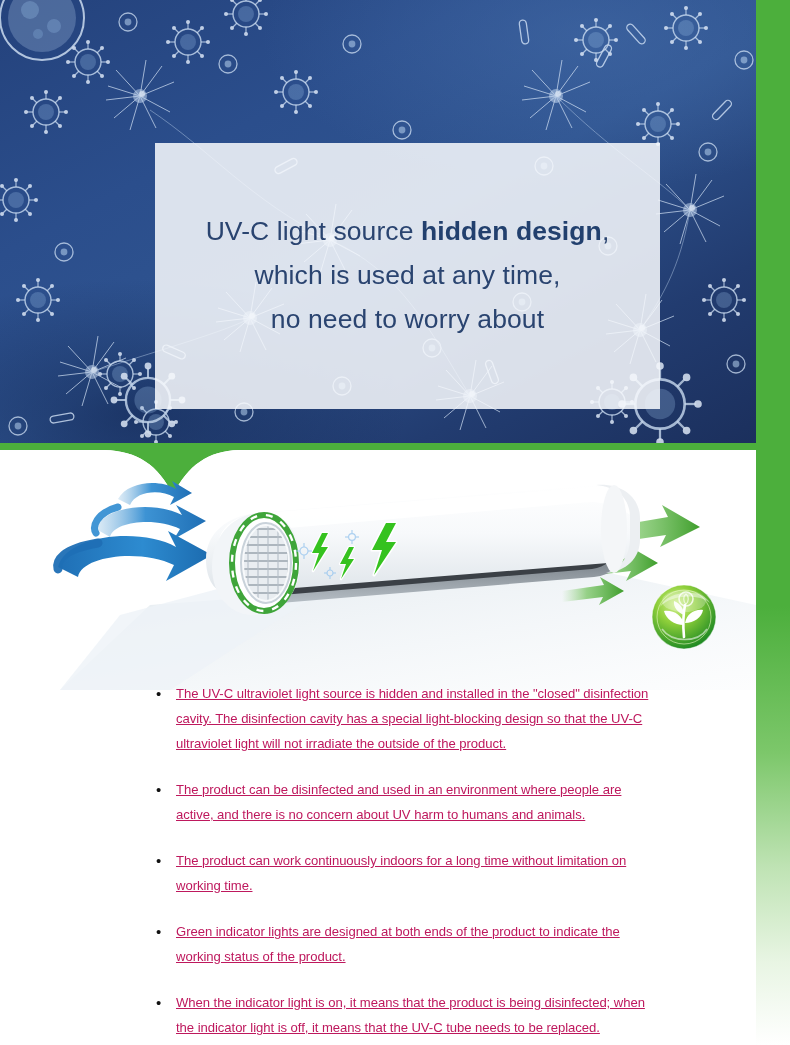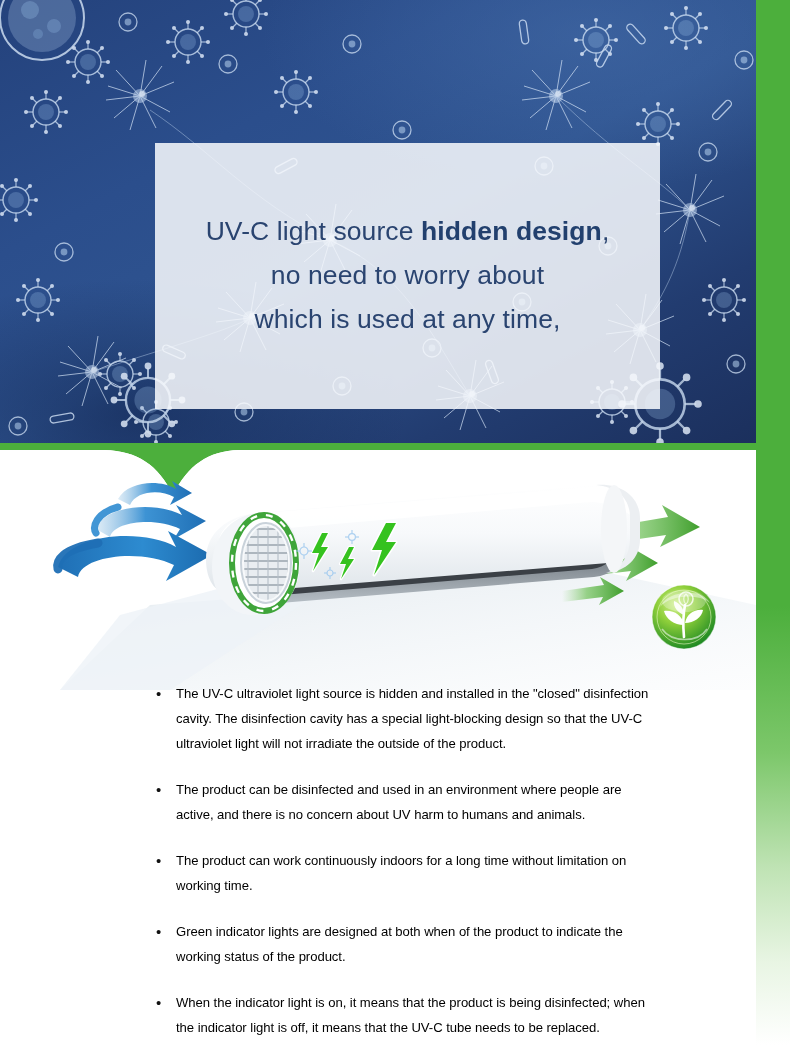--- a/index.html
+++ b/index.html
@@ -37,22 +37,22 @@
   
   .product{position:absolute;left:0;top:455px;width:756px;height:235px;}
   .product svg{display:block;width:756px;height:235px;}
 
   
   .bullets{position:absolute;left:152px;top:681px;width:510px;}
   .bullet{display:flex;margin-bottom:21px;}
   .bullet:last-child{margin-bottom:0;}
   .dot{flex:0 0 auto;width:20px;color:#111;font-size:15px;line-height:25px;
        text-align:left;padding-left:4px;}
-  .btext{flex:1 1 auto;color:#000000;font-size:13.1px;line-height:25px;
-         letter-spacing:-.05px;}
+  .btext{flex:1 1 auto;color:#be185d;font-size:13.1px;line-height:25px;
+         letter-spacing:-.05px;text-decoration:underline;}
 </style>
 </head>
 <body>
 
 <div class="page">
 
   <div class="hero">
     <div class="microbes">
       <svg viewBox="0 0 756 449" xmlns="http://www.w3.org/2000/svg">
         <defs>
@@ -192,22 +192,22 @@
           <path d="M556,96 C610,150 660,180 690,210"></path>
           <path d="M690,210 C680,270 660,300 640,330"></path>
         </g>
       </svg>
     </div>
 
     <div class="panel">
       <div class="panel-line">
         <span>UV-C light source </span><b>hidden design</b><span>,</span>
       </div>
+      <div class="panel-line">which is used at any time,</div>
       <div class="panel-line">no need to worry about</div>
-      <div class="panel-line">which is used at any time,</div>
     </div>
   </div>
 
   <div class="divider"></div>
   <div class="drip">
     <svg viewBox="0 0 135 52" xmlns="http://www.w3.org/2000/svg">
       <path d="M0,0 L135,0 L135,7 C104,8 84,22 69,52 C54,22 34,8 0,7 Z" fill="#4caf3c"></path>
       <path d="M2,7 C36,9 56,24 69,50 C82,24 102,9 133,7 L133,12
                C104,14 86,28 69,52 C52,28 32,14 2,12 Z" fill="#ffffff" opacity="0"></path>
       <path d="M0,7 C34,8 54,22 69,52 C84,22 104,8 135,7 L135,52 L0,52 Z" fill="#ffffff"></path>
@@ -426,21 +426,21 @@
     <div class="bullet">
       <span class="dot">•</span>
       <span class="btext">The product can be disinfected and used in an environment where people are active, and there is no concern about UV harm to humans and animals.</span>
     </div>
     <div class="bullet">
       <span class="dot">•</span>
       <span class="btext">The product can work continuously indoors for a long time without limitation on working time.</span>
     </div>
     <div class="bullet">
       <span class="dot">•</span>
-      <span class="btext">Green indicator lights are designed at both when of the product to indicate the working status of the product.</span>
+      <span class="btext">Green indicator lights are designed at both ends of the product to indicate the working status of the product.</span>
     </div>
     <div class="bullet">
       <span class="dot">•</span>
       <span class="btext">When the indicator light is on, it means that the product is being disinfected; when the indicator light is off, it means that the UV-C tube needs to be replaced.</span>
     </div>
   </div>
 
 </div>
 
 </body></html>

